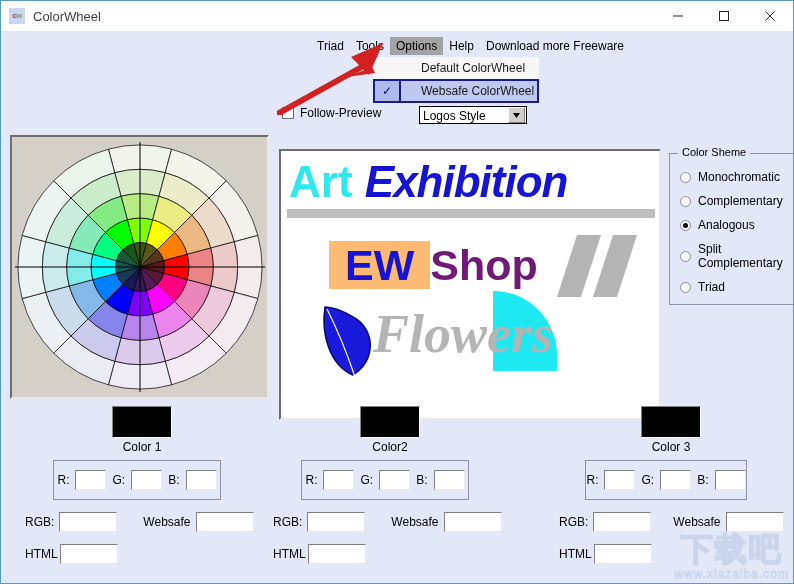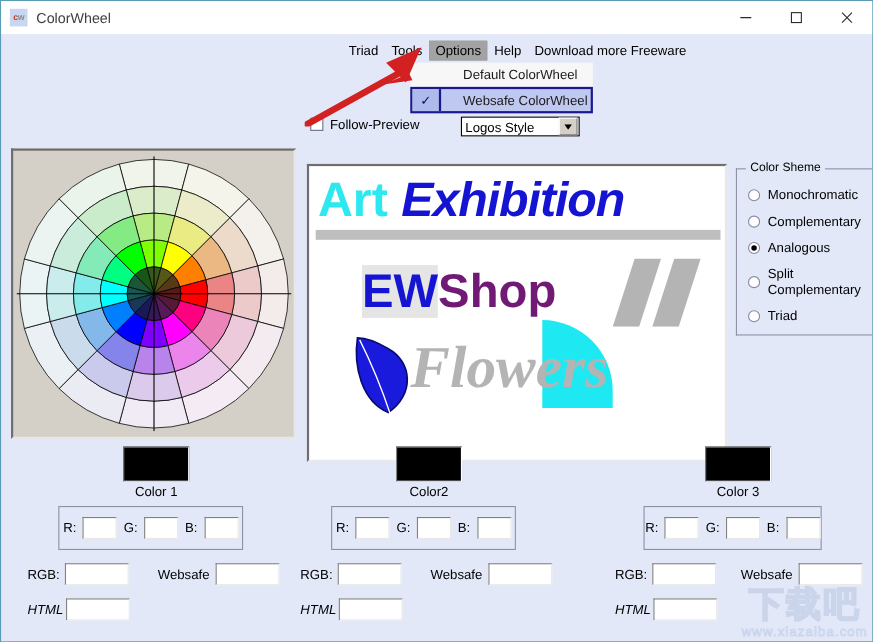--- a/index.html
+++ b/index.html
@@ -114,21 +114,21 @@
   .exh-word { color:#1414D2; font-style:italic; letter-spacing:-1px; }
   .gray-bar {
     position:absolute; left:6px; top:58px; width:368px; height:9px;
     background:#BEBEBE;
   }
   .shop-line {
     position:absolute; left:48px; top:90px;
     font-size:43px; font-weight:bold; white-space:nowrap;
     font-family:"Liberation Sans", sans-serif;
   }
-  .ew-badge { background:#e5e5e5; color:#1414D2; padding:0 0; }
+  .ew-badge { background:#fdba74; color:#1414D2; padding:0 16px; }
   .shop-word { color:#701a75; }
   .slashes { position:absolute; left:276px; top:84px; }
   .leaf { position:absolute; left:38px; top:152px; }
   .flowers {
     position:absolute; left:92px; top:152px;
     font-size:54px; font-style:italic; font-weight:bold;
     color:#B4B4B4; font-family:"Liberation Serif", serif;
     white-space:nowrap;
   }
   .quarter {
@@ -171,21 +171,21 @@
   .rgb-group {
     margin-top:6px; border:1px solid #9090A8;
     height:40px; display:flex; align-items:center; justify-content:center; gap:6px;
   }
   .rgb-group .lbl { font-size:12px; }
   .tiny-in {
     width:31px; height:20px; background:#fff;
     border:1px solid; border-color:#808080 #E8E8E8 #E8E8E8 #808080;
   }
   .row2 { margin-top:12px; display:flex; align-items:center; }
-  .row3 { margin-top:12px; display:flex; align-items:center;font-style:italic; }
+  .row3 { margin-top:12px; display:flex; align-items:center; }
   .inp {
     height:20px; background:#fff;
     border:1px solid; border-color:#808080 #E8E8E8 #E8E8E8 #808080;
   }
   .lbl-sm { font-size:12px; color:#000; }
   
   .arrow-svg { position:absolute; left:276px; top:42px; pointer-events:none; }
   
   .watermark {
     position:absolute; right:4px; bottom:2px;

